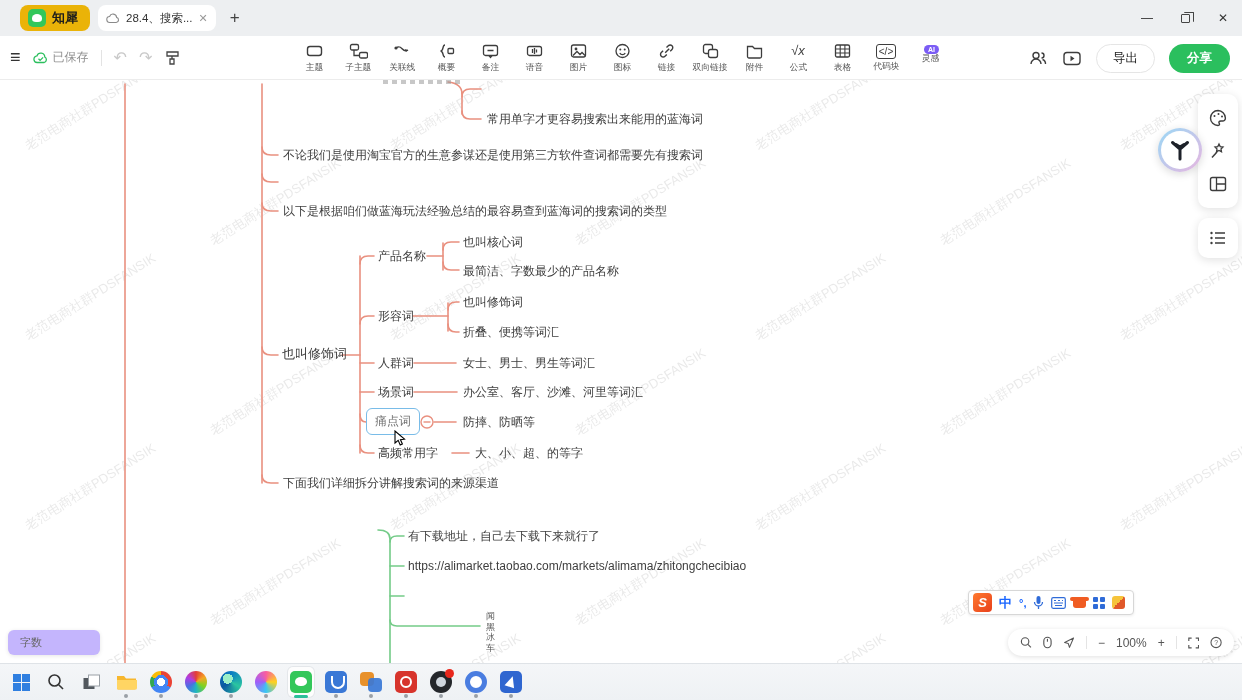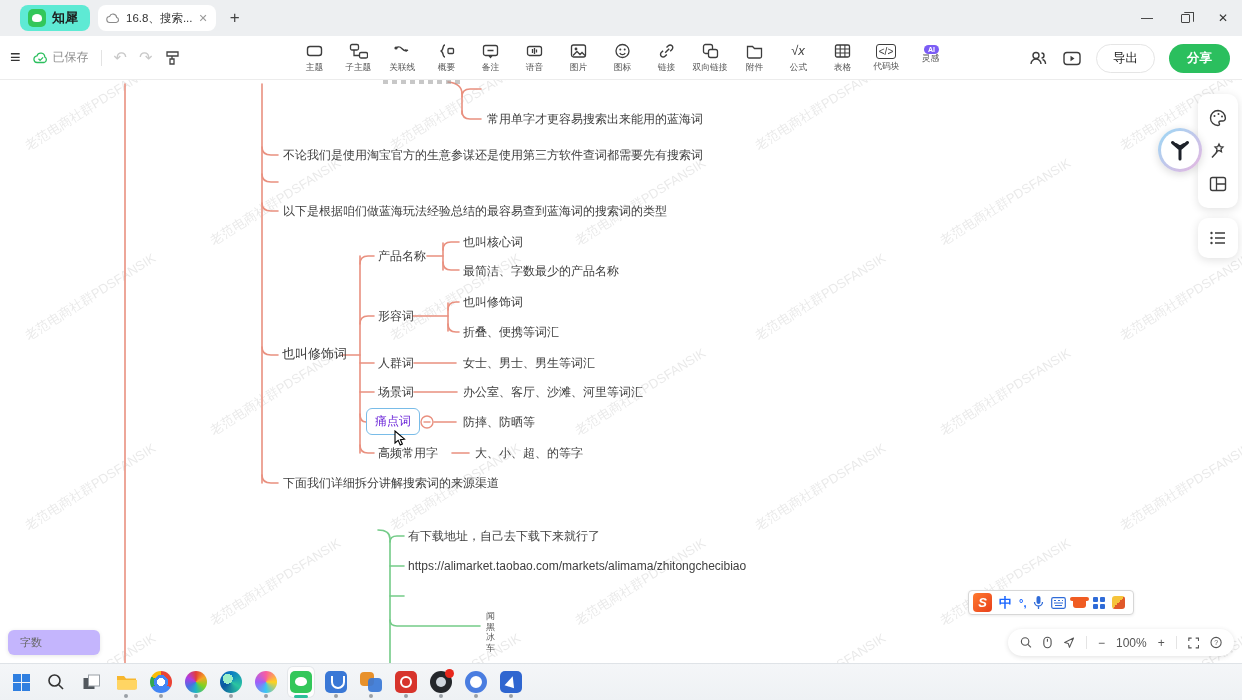--- a/index.html
+++ b/index.html
@@ -3,21 +3,21 @@
 <meta charset="utf-8">
 <style>
   * { margin:0; padding:0; box-sizing:border-box; }
   html,body { width:1242px; height:700px; overflow:hidden;
     font-family:"Liberation Sans","DejaVu Sans",sans-serif; background:#fff; }
   .app { position:relative; width:1242px; height:700px; }
 
   
   .titlebar { position:absolute; left:0; top:0; width:1242px; height:36px;
     background:#edeff1; display:flex; align-items:center; }
-  .app-pill { display:flex; align-items:center; gap:6px; background:#5eead4;
+  .app-pill { display:flex; align-items:center; gap:6px; background:#eab308;
     border-radius:8px; padding:4px 12px 4px 8px; margin-left:20px; height:26px; }
   .app-logo { width:18px; height:18px; border-radius:5px; background:#33c75a;
     position:relative; }
   .app-logo::after { content:""; position:absolute; left:4px; top:5px; width:10px; height:8px;
     background:#fff; border-radius:50% 50% 40% 40%; }
   .app-name { font-size:13px; font-weight:bold; color:#1c1c1c; }
   .tab { display:flex; align-items:center; gap:6px; background:#fff; border-radius:8px;
     margin-left:8px; height:26px; padding:0 8px; }
   .tab-title { font-size:11.5px; color:#333; max-width:74px; overflow:hidden; white-space:nowrap; }
   .tab-close { font-size:11px; color:#999; cursor:pointer; }
@@ -60,21 +60,21 @@
   
   .canvas { position:absolute; left:0; top:80px; width:1242px; height:583px; background:#fff;
     overflow:hidden; }
   .wm { position:absolute; font-size:13px; color:rgba(100,100,100,0.14); white-space:nowrap;
     transform:rotate(-32deg); pointer-events:none; }
   .mm-svg { position:absolute; left:0; top:0; }
   .mnode { position:absolute; font-size:12px; color:#3e3e3e; white-space:nowrap; line-height:16px; cursor:pointer; }
   .mnode.big { font-size:13px; }
   .sel-node { position:absolute; left:366px; top:328px; width:54px; height:27px;
     border:1.5px solid #79bce8; border-radius:6px; background:#fff; display:flex;
-    align-items:center; justify-content:center; font-size:12px; color:#6d28d9; cursor:pointer; }
+    align-items:center; justify-content:center; font-size:12px; color:#737373; cursor:pointer; }
   .partial-node { position:absolute; left:486px; top:531px; font-size:9px; line-height:10.5px;
     color:#555; white-space:pre-line; }
   .clipped-node { position:absolute; left:383px; top:0; width:78px; height:4px;
     background:repeating-linear-gradient(90deg,#9a9a9a 0 5px,transparent 5px 9px); opacity:.55; }
   .subtitle { position:absolute; left:482px; top:545px; font-size:33px; font-weight:900;
     letter-spacing:3px; color:#ffd21e; -webkit-text-stroke:2.4px #000;
     text-shadow:2px 2px 0 #000,-2px 2px 0 #000,2px -2px 0 #000,-2px -2px 0 #000; }
 
   
   .rpanel { position:absolute; background:#fff; border-radius:10px;
@@ -167,21 +167,21 @@
 
   <div class="titlebar">
     <div class="app-pill">
       <span class="app-logo"></span>
       <span class="app-name">知犀</span>
     </div>
     <div class="tab">
       <svg width="14" height="11" viewBox="0 0 14 11">
         <path d="M4 9.5 a3 3 0 0 1 -.4-6 A3.6 3.6 0 0 1 10.6 4.4 a2.6 2.6 0 0 1 -.4 5.1 Z" fill="none" stroke="#8a8a8a" stroke-width="1.1"></path>
       </svg>
-      <span class="tab-title">16.8、搜索...</span>
+      <span class="tab-title">28.4、搜索...</span>
       <span class="tab-close">✕</span>
     </div>
     <span class="new-tab">+</span>
     <div class="win-controls">
       <div class="win-btn">—</div>
       <div class="win-btn">
           <span class="restore-box"></span>
         </div>
       <div class="win-btn">✕</div>
     </div>

